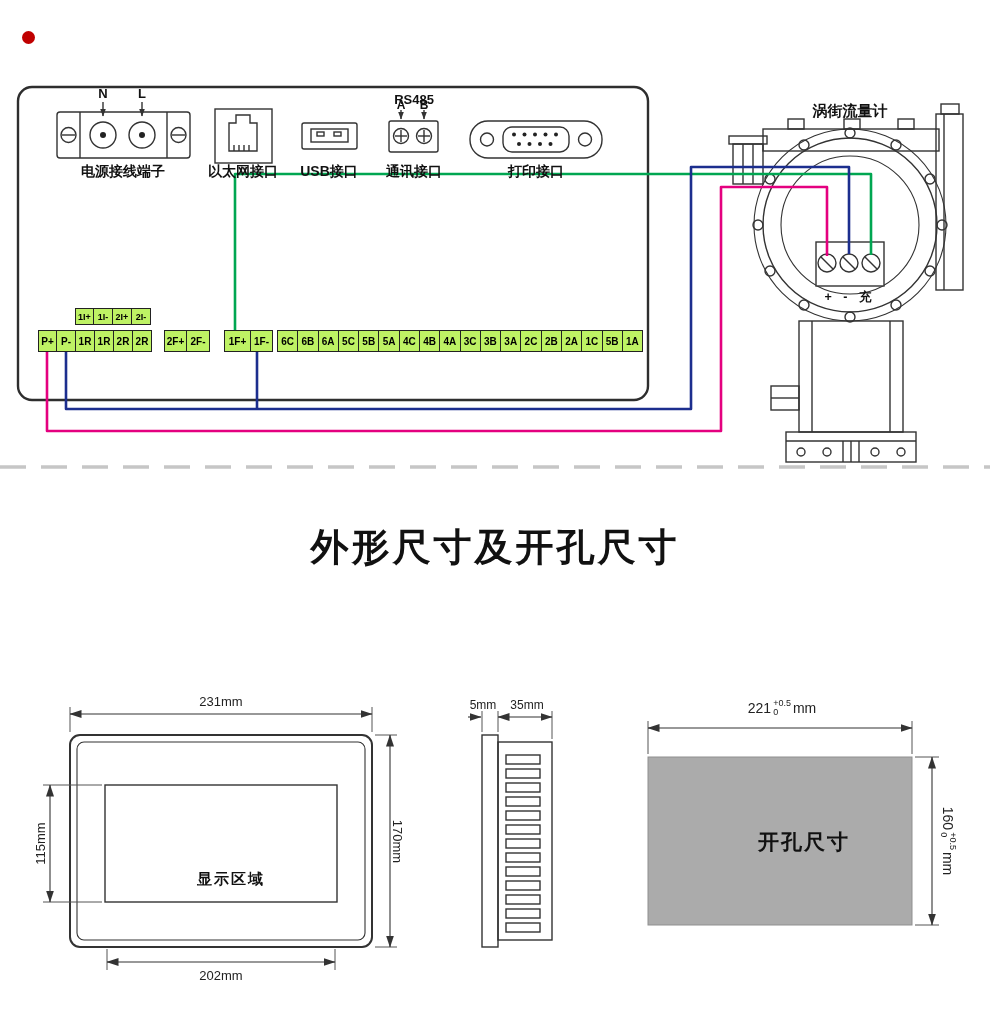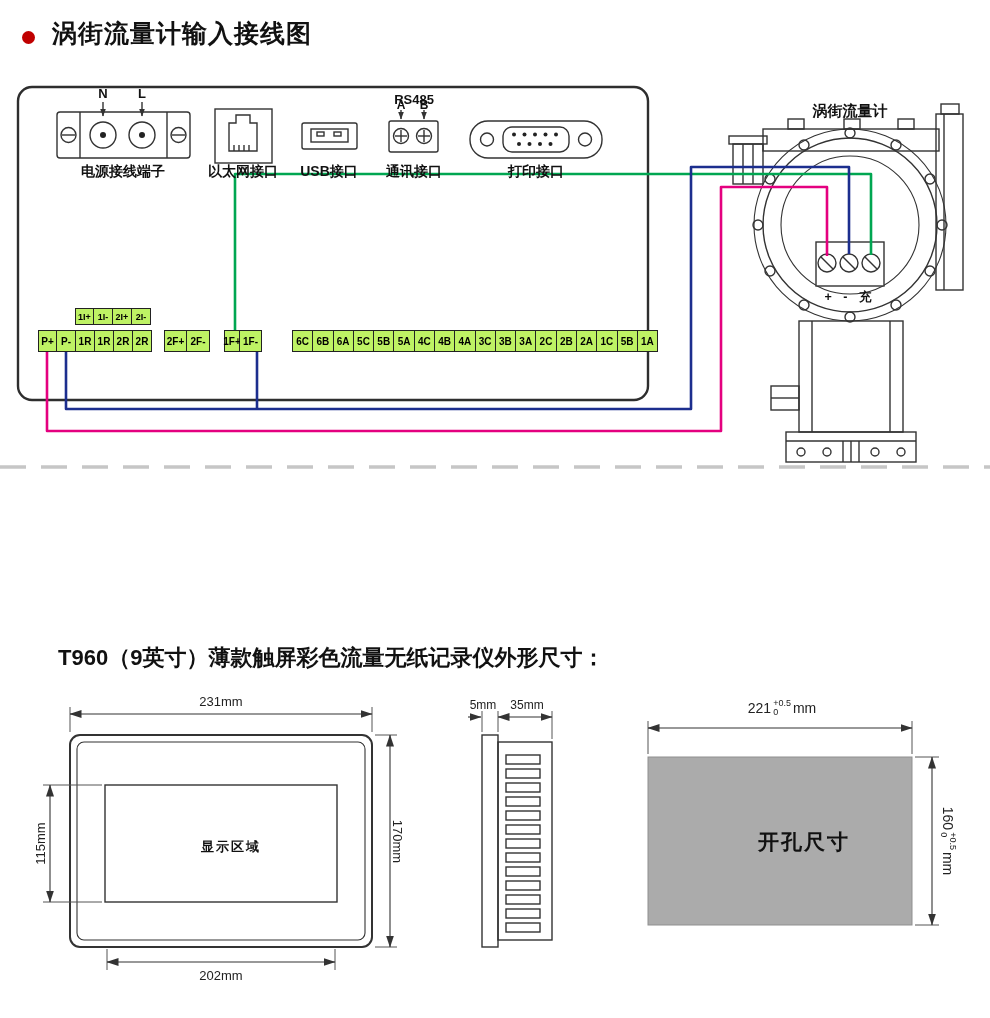--- a/index.html
+++ b/index.html
@@ -221,21 +221,20 @@
       <line class="ext" x1="648" y1="754" x2="648" y2="721"></line>
       <line class="ext" x1="912" y1="754" x2="912" y2="721"></line>
       <line class="dimline" x1="648" y1="728" x2="912" y2="728" marker-start="url(#as)" marker-end="url(#ae)"></line>
       <line class="ext" x1="915" y1="757" x2="939" y2="757"></line>
       <line class="ext" x1="915" y1="925" x2="939" y2="925"></line>
       <line class="dimline" x1="932" y1="757" x2="932" y2="925" marker-start="url(#as)" marker-end="url(#ae)"></line>
     </g>
   </svg>
 
   <div class="bullet" style="left:22px;top:31px"></div>
-  <div class="txt title" style="left:52px;top:17px">涡街流量计输入接线图</div>
 
   <div class="txt tiny" style="left:95px;top:86px;width:16px">N</div>
   <div class="txt tiny" style="left:134px;top:86px;width:16px">L</div>
   <div class="txt port-label" style="left:71px;top:163px;width:104px">电源接线端子</div>
   <div class="txt port-label" style="left:206px;top:163px;width:74px">以太网接口</div>
   <div class="txt port-label" style="left:297px;top:163px;width:64px">USB接口</div>
   <div class="txt tiny" style="left:390px;top:92px;width:48px">RS485</div>
   <div class="txt tiny2" style="left:393px;top:98px;width:16px">A</div>
   <div class="txt tiny2" style="left:416px;top:98px;width:16px">B</div>
   <div class="txt port-label" style="left:384px;top:163px;width:60px">通讯接口</div>
@@ -256,51 +255,51 @@
     <div class="tcell" style="width:19px">1R</div>
     <div class="tcell" style="width:19px">1R</div>
     <div class="tcell" style="width:19px">2R</div>
     <div class="tcell" style="width:19px">2R</div>
   </div>
   <div class="tstrip" style="left:164px;top:330px;height:22px">
     <div class="tcell" style="width:23px">2F+</div>
     <div class="tcell" style="width:23px">2F-</div>
   </div>
   <div class="tstrip" style="left:224px;top:330px;height:22px">
-    <div class="tcell" style="width:16px">1F+</div>
+    <div class="tcell" style="width:27px">1F+</div>
     <div class="tcell" style="width:22px">1F-</div>
   </div>
-  <div class="tstrip" style="left:292px;top:330px;height:22px;width:366px">
+  <div class="tstrip" style="left:277px;top:330px;height:22px;width:366px">
     <div class="tcell" style="flex:1">6C</div>
     <div class="tcell" style="flex:1">6B</div>
     <div class="tcell" style="flex:1">6A</div>
     <div class="tcell" style="flex:1">5C</div>
     <div class="tcell" style="flex:1">5B</div>
     <div class="tcell" style="flex:1">5A</div>
     <div class="tcell" style="flex:1">4C</div>
     <div class="tcell" style="flex:1">4B</div>
     <div class="tcell" style="flex:1">4A</div>
     <div class="tcell" style="flex:1">3C</div>
     <div class="tcell" style="flex:1">3B</div>
     <div class="tcell" style="flex:1">3A</div>
     <div class="tcell" style="flex:1">2C</div>
     <div class="tcell" style="flex:1">2B</div>
     <div class="tcell" style="flex:1">2A</div>
     <div class="tcell" style="flex:1">1C</div>
     <div class="tcell" style="flex:1">5B</div>
     <div class="tcell" style="flex:1">1A</div>
   </div>
 
-  <div class="txt subtitle" style="left:58px;top:643px">T960（9英寸）薄款触屏彩色流量无纸记录仪外形尺寸：</div>
+  <div class="txt h2" style="left:0;top:522px;width:990px">外形尺寸及开孔尺寸</div>
 
   <div class="txt dim" style="left:70px;top:694px;width:302px">231mm</div>
   <div class="txt dim rot90" style="left:374px;top:834px;width:46px;height:15px">170mm</div>
   <div class="txt dim rotm90" style="left:17px;top:836px;width:46px;height:15px">115mm</div>
   <div class="txt dim" style="left:107px;top:968px;width:228px">202mm</div>
-  <div class="txt serif-label" style="left:105px;top:838px;width:252px;font-size:13px">显示区域</div>
+  <div class="txt serif-label" style="left:105px;top:870px;width:252px;font-size:15px">显示区域</div>
 
   <div class="txt dim" style="left:468px;top:698px;width:30px;font-size:12px">5mm</div>
   <div class="txt dim" style="left:504px;top:698px;width:46px;font-size:12px">35mm</div>
 
   <div class="txt serif-label" style="left:648px;top:828px;width:312px;font-size:21px">开孔尺寸</div>
   <div class="txt dim" style="left:700px;top:700px;width:164px;font-size:14px">
     <span>221</span><span class="tol">
         <span>+0.5</span>
         <span>0</span>
       </span><span>mm</span>

